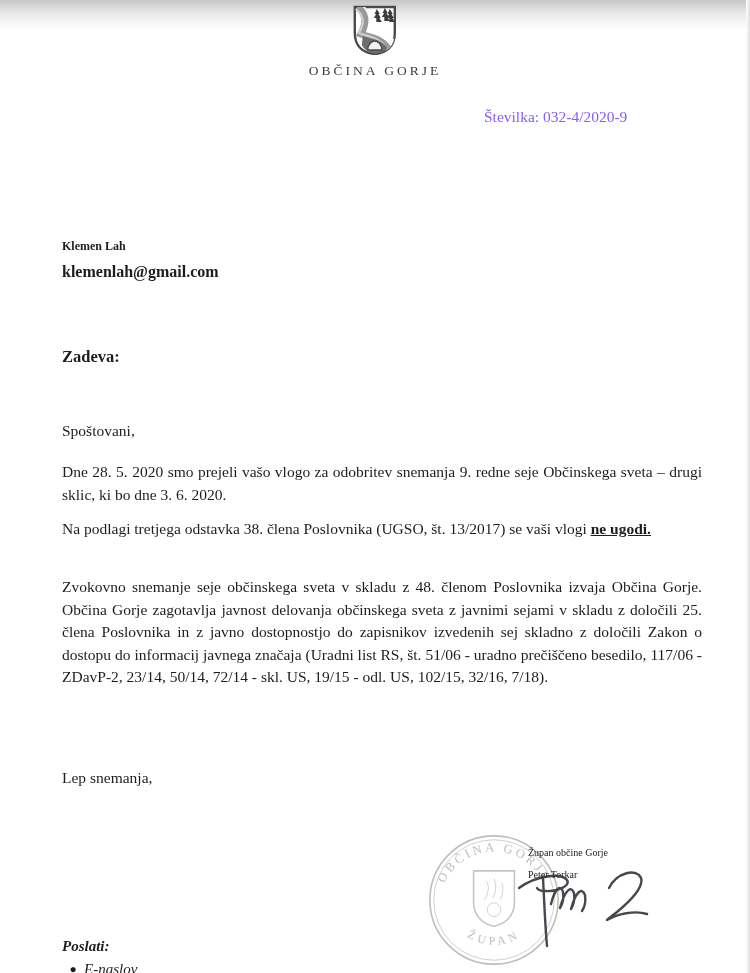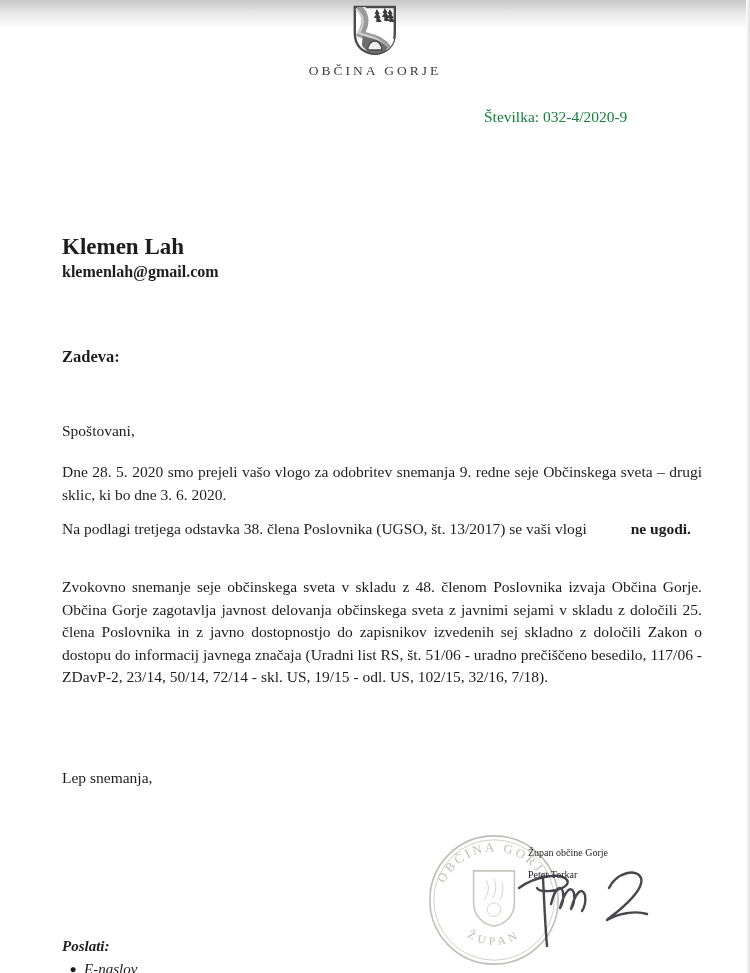--- a/index.html
+++ b/index.html
@@ -20,43 +20,43 @@
   .logo-block{
     position:absolute;top:5px;left:50%;transform:translateX(-50%);
     text-align:center;
   }
   .logo-caption{
     margin-top:4px;font-size:13.5px;letter-spacing:3px;color:#3c3c3c;
     white-space:nowrap;
   }
   .ref-block{
     position:absolute;left:484px;top:105px;font-size:15.5px;line-height:23px;
-    color:#15803d;
+    color:#8b5cf6;
   }
   .recipient{
     position:absolute;left:62px;top:234px;font-weight:bold;line-height:25px;
   }
-  .recipient .name{font-size:23px;}
+  .recipient .name{font-size:12px;}
   .recipient .email{font-size:16px;text-align:center;}
   .subject{
     position:absolute;left:62px;top:344px;display:flex;font-weight:bold;
     font-size:16.5px;line-height:25px;flex-direction:column;
   }
   .subject .label{width:95px;flex:0 0 95px;}
   .subject .text{width:490px;}
   .para{
     position:absolute;left:62px;width:640px;font-size:15.5px;
     line-height:22.5px;text-align:justify;
   }
   .salutation{top:420px;}
   .p1{top:461px;}
   .p2{top:518px;}
   .p3{top:576px;}
   .closing{top:767px;text-align:left;}
-  .emph{font-weight:bold;margin-left:40px;}
+  .emph{font-weight:bold;text-decoration:underline;}
   .stamp{
     position:absolute;left:426px;top:832px;width:136px;height:136px;
     opacity:.55;
   }
   .sig-block{
     position:absolute;left:528px;top:842px;font-size:10px;line-height:22px;
   }
   .sig-scribble{
     position:absolute;left:505px;top:862px;width:175px;height:90px;
   }

